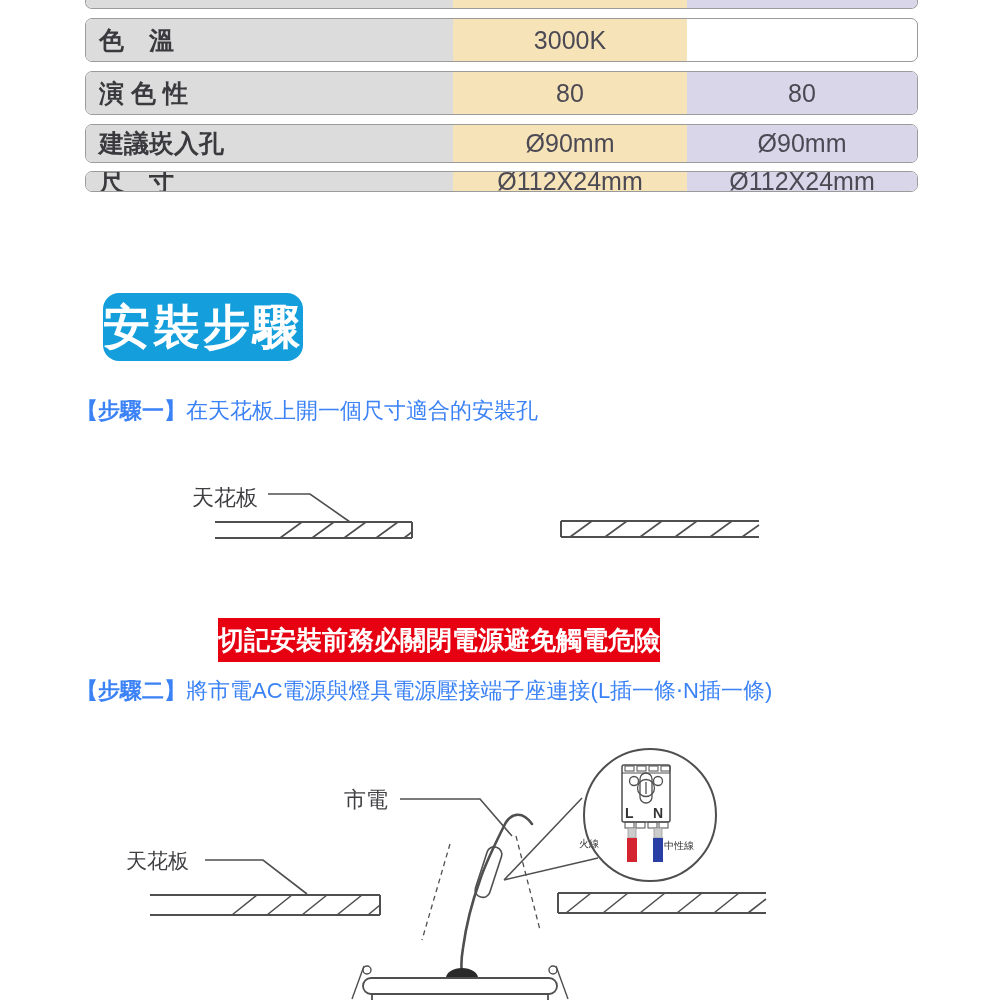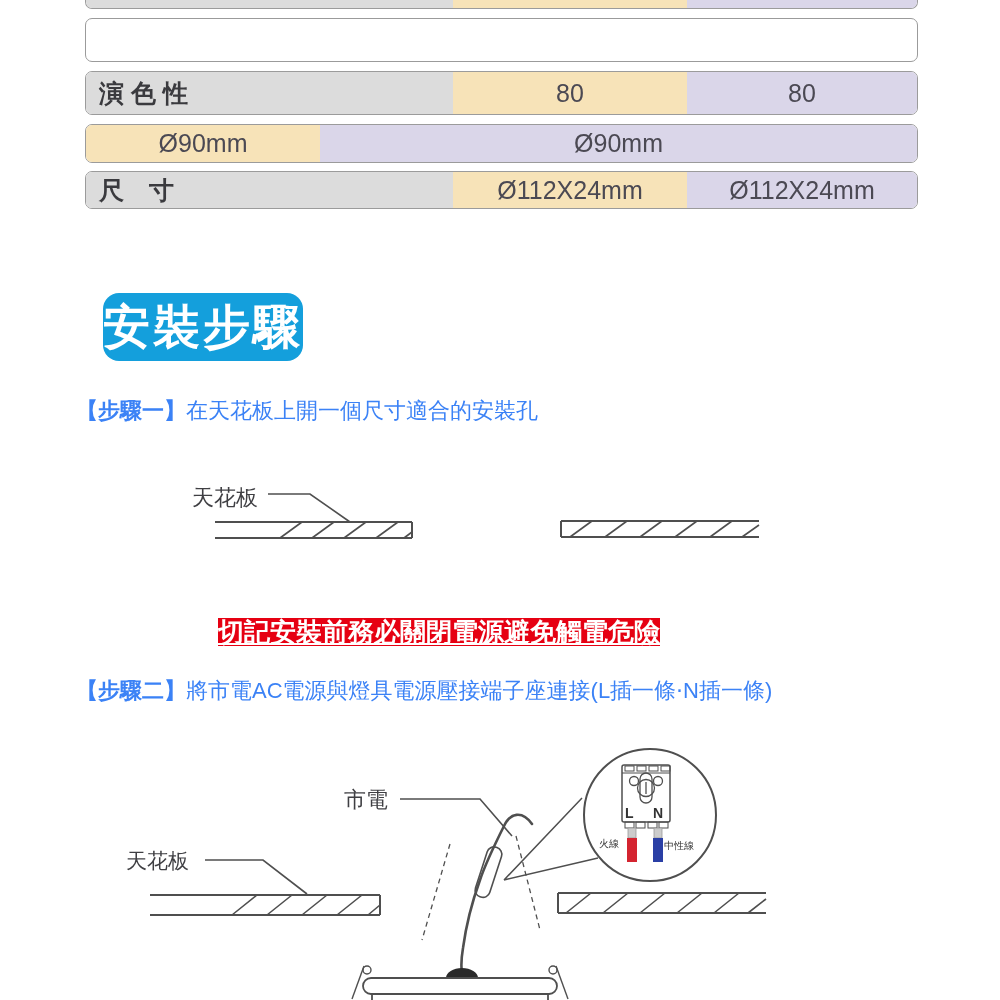--- a/index.html
+++ b/index.html
@@ -31,23 +31,23 @@
     display:flex;align-items:center;justify-content:center;
     color:#fff;font-weight:700;font-size:47px;letter-spacing:3px;white-space:nowrap;
   }
 
   
   .stepline{position:absolute;left:76px;font-size:22px;color:#3b82f6;white-space:nowrap;}
   .stepline .pfx{font-weight:700;}
 
   
   .warn{
-    position:absolute;left:218px;top:618px;width:442px;height:28px;
+    position:absolute;left:218px;top:618px;width:442px;height:44px;
     background:var(--warning-red,#e60012);color:#fff;font-weight:700;font-size:26px;
-    display:flex;align-items:center;justify-content:center;white-space:nowrap;text-decoration:underline;
+    display:flex;align-items:center;justify-content:center;white-space:nowrap;
   }
 
   
   .dlabel{position:absolute;color:#3f3f43;white-space:nowrap;font-family:Liberation Serif, serif;}
   .dlabel.big{font-size:22px;}
   .dlabel.small{font-size:10px;color:#333;}
 
   svg{position:absolute;overflow:visible;}
   .ln{stroke:var(--stroke,#4f4f4f);fill:none;}
 </style>
@@ -55,34 +55,37 @@
 <body>
 
 <div class="spec-table">
   <div class="trow sliver">
     <div class="cell lab"></div>
     <div class="cell c1"></div>
     <div class="cell c2"></div>
   </div>
 
   <div class="trow" style="top:18px;height:44px">
+    <div class="cell lab">色　溫</div>
+    <div class="cell c1">3000K</div>
   </div>
 
   <div class="trow" style="top:71px;height:44px">
     <div class="cell lab">演 色 性</div>
     <div class="cell c1">80</div>
     <div class="cell c2">80</div>
   </div>
 
   <div class="trow" style="top:124px;height:39px">
+    <div class="cell lab">建議崁入孔</div>
     <div class="cell c1">Ø90mm</div>
     <div class="cell c2">Ø90mm</div>
   </div>
 
-  <div class="trow" style="top:171px;height:38px">
+  <div class="trow" style="top:171px;height:21px">
     <div class="cell lab">尺　寸</div>
     <div class="cell c1">Ø112X24mm</div>
     <div class="cell c2">Ø112X24mm</div>
   </div>
 </div>
 
 <div class="badge">安裝步驟</div>
 
 <div class="stepline" style="top:396px">
   <span class="pfx">【步驟一】</span><span>在天花板上開一個尺寸適合的安裝孔</span>
@@ -105,21 +108,21 @@
 </svg>
 
 <div class="warn">切記安裝前務必關閉電源避免觸電危險</div>
 
 <div class="stepline" style="top:676px">
   <span class="pfx">【步驟二】</span><span>將市電AC電源與燈具電源壓接端子座連接(L插一條‧N插一條)</span>
 </div>
 
 <span class="dlabel big" style="left:126px;top:847px;font-size:21px">天花板</span>
 <span class="dlabel big" style="left:344px;top:785px">市電</span>
-<span class="dlabel small" style="left:599px;top:837px">火線</span>
+<span class="dlabel small" style="left:579px;top:837px">火線</span>
 <span class="dlabel small" style="left:664px;top:839px">中性線</span>
 
 <svg class="abs" style="left:120px;top:740px" width="680" height="260" viewBox="0 0 680 260">
 
   <polyline class="ln" stroke-width="1.6" points="85,120 143,120 187,154"></polyline>
 
   <polyline class="ln" stroke-width="1.6" points="280,59 360,59 392,96"></polyline>
 
   <g>
     <path class="ln" stroke-width="2" d="M30,155 H260 M30,175 H260 M260,155 V175"></path>

